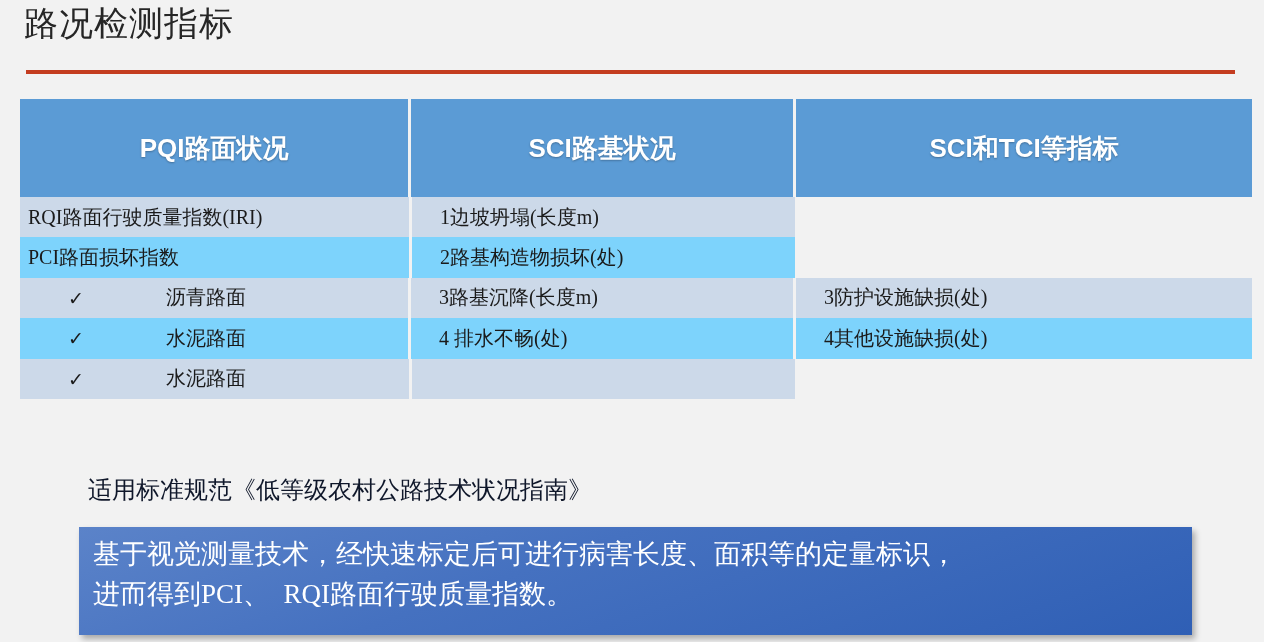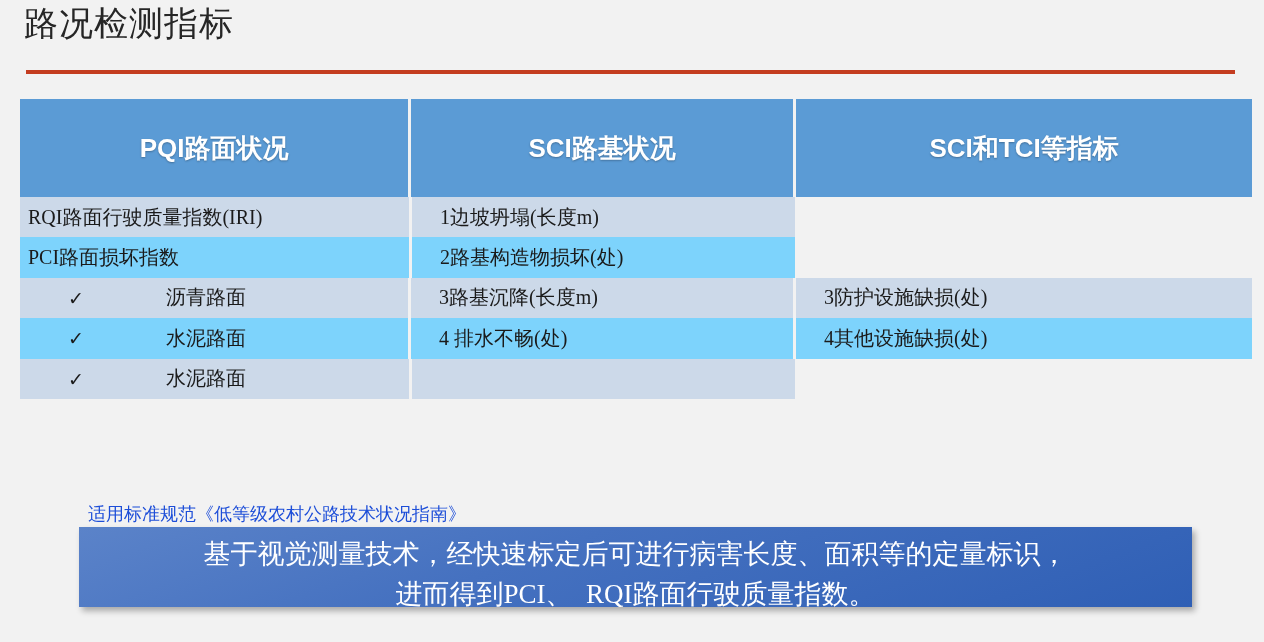--- a/index.html
+++ b/index.html
@@ -99,38 +99,36 @@
   .check-label {
     padding-left: 42px;
   }
 
   
   #standard-caption {
     position: absolute;
     left: 88px;
     top: 474px;
     font-family: "Liberation Serif", "DejaVu Serif", serif;
-    font-size: 18px;
-    color: #1d4ed8;
+    font-size: 24px;
+    color: #0f172a;
     white-space: nowrap;
-    margin-top: 28px;
   }
 
   
   #summary-callout {
     position: absolute;
     left: 79px;
     top: 527px;
     width: 1113px;
-    height: 80px;
+    height: 108px;
     background: linear-gradient(160deg, #5b83c9 0%, #4571c0 40%, #2f5fb5 100%);
     box-shadow: 3px 4px 6px rgba(0,0,0,0.30);
     box-sizing: border-box;
     padding: 7px 14px 0 14px;
-    text-align: center;
   }
   #summary-callout .callout-line {
     font-family: "Liberation Serif", "DejaVu Serif", serif;
     font-size: 27px;
     line-height: 40px;
     color: #ffffff;
     white-space: pre;
   }
 </style>
 </head>

